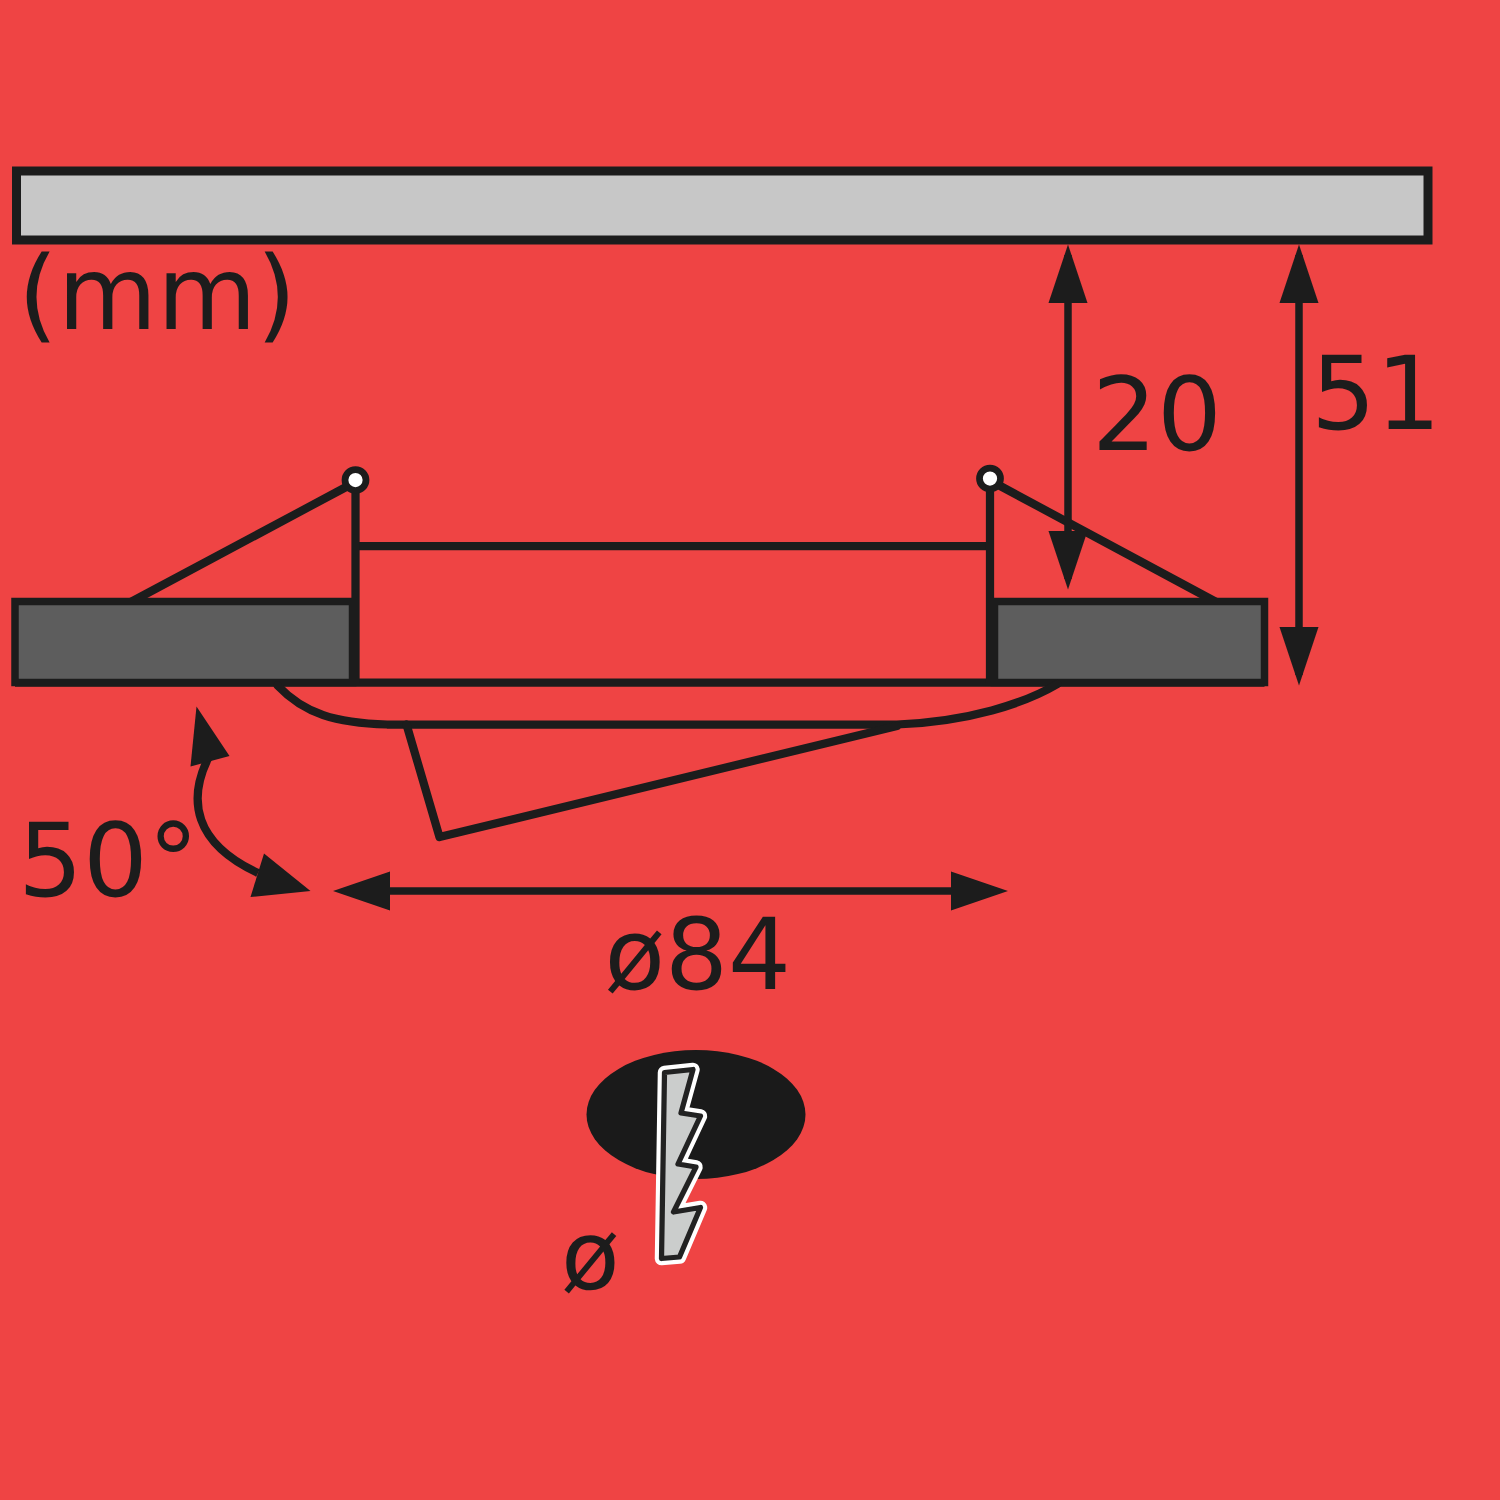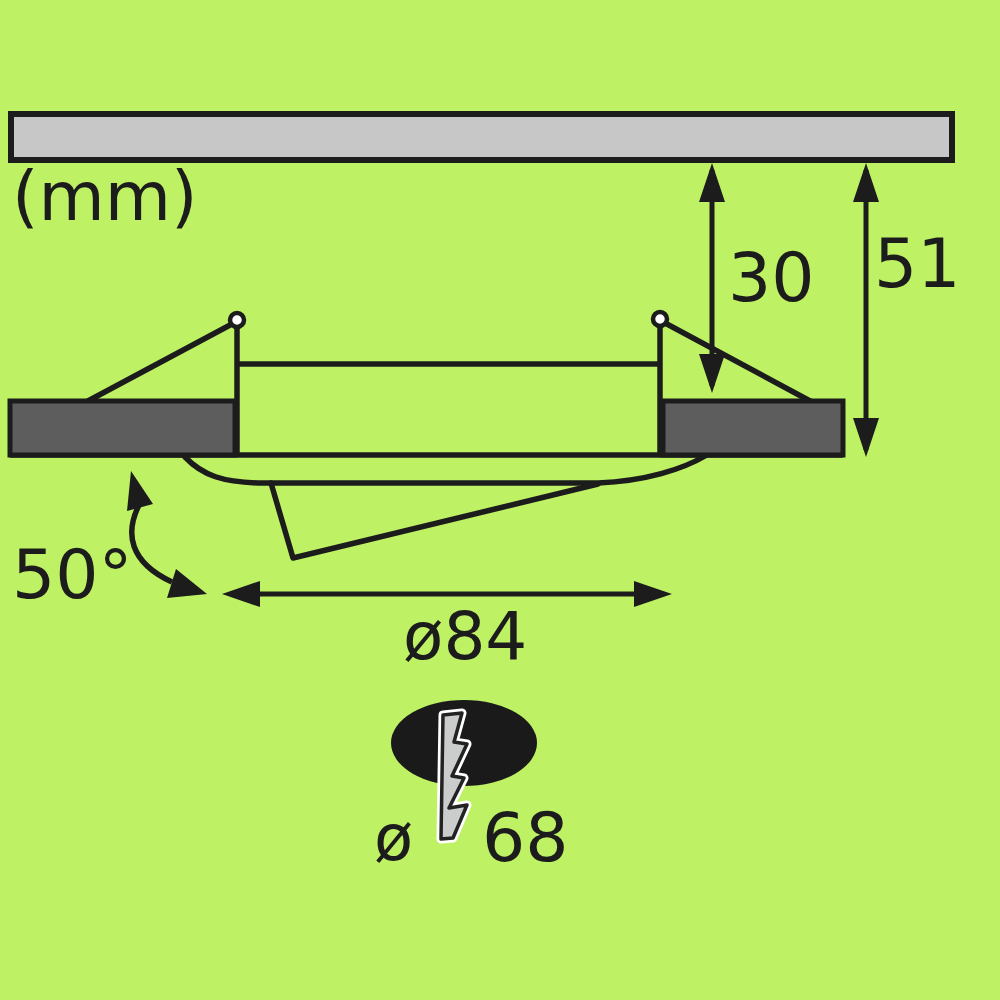--- a/index.html
+++ b/index.html
@@ -4,21 +4,21 @@
 <style>
   html, body {
     margin: 0;
     padding: 0;
     background: #ffffff;
   }
   #stage {
     position: relative;
     width: 1000px;
     height: 1000px;
-    background: #bef264;
+    background: #ef4444;
     font-family: "DejaVu Sans", "Liberation Sans", sans-serif;
     overflow: hidden;
   }
   #drawing {
     position: absolute;
     left: 0;
     top: 0;
   }
   .label {
     position: absolute;
@@ -89,25 +89,24 @@
 
     <g>
       <ellipse cx="464" cy="743" rx="73" ry="43" fill="#1a1a1a"></ellipse>
       <path d="M 443,715 L 462,713 L 454,742 L 467,744 L 452,776 L 464,778 L 449,808 L 467,805 L 453,838 L 441,839 Z" fill="none" stroke="#ffffff" stroke-width="9" stroke-linejoin="round"></path>
       <path d="M 443,715 L 462,713 L 454,742 L 467,744 L 452,776 L 464,778 L 449,808 L 467,805 L 453,838 L 441,839 Z" fill="#cbcdcc" stroke="#222222" stroke-width="3.5" stroke-linejoin="round"></path>
     </g>
   </svg>
 
   <div class="label lbl-unit">(mm)</div>
 
-  <div class="label lbl-30">30</div>
+  <div class="label lbl-30">20</div>
 
   <div class="label lbl-45">51</div>
 
   <div class="label lbl-50">50°</div>
 
   <div class="label lbl-d84">ø84</div>
 
   <div class="label lbl-d68sym">ø</div>
 
-  <div class="label lbl-d68">68</div>
 
 </div>
 
 </body></html>

